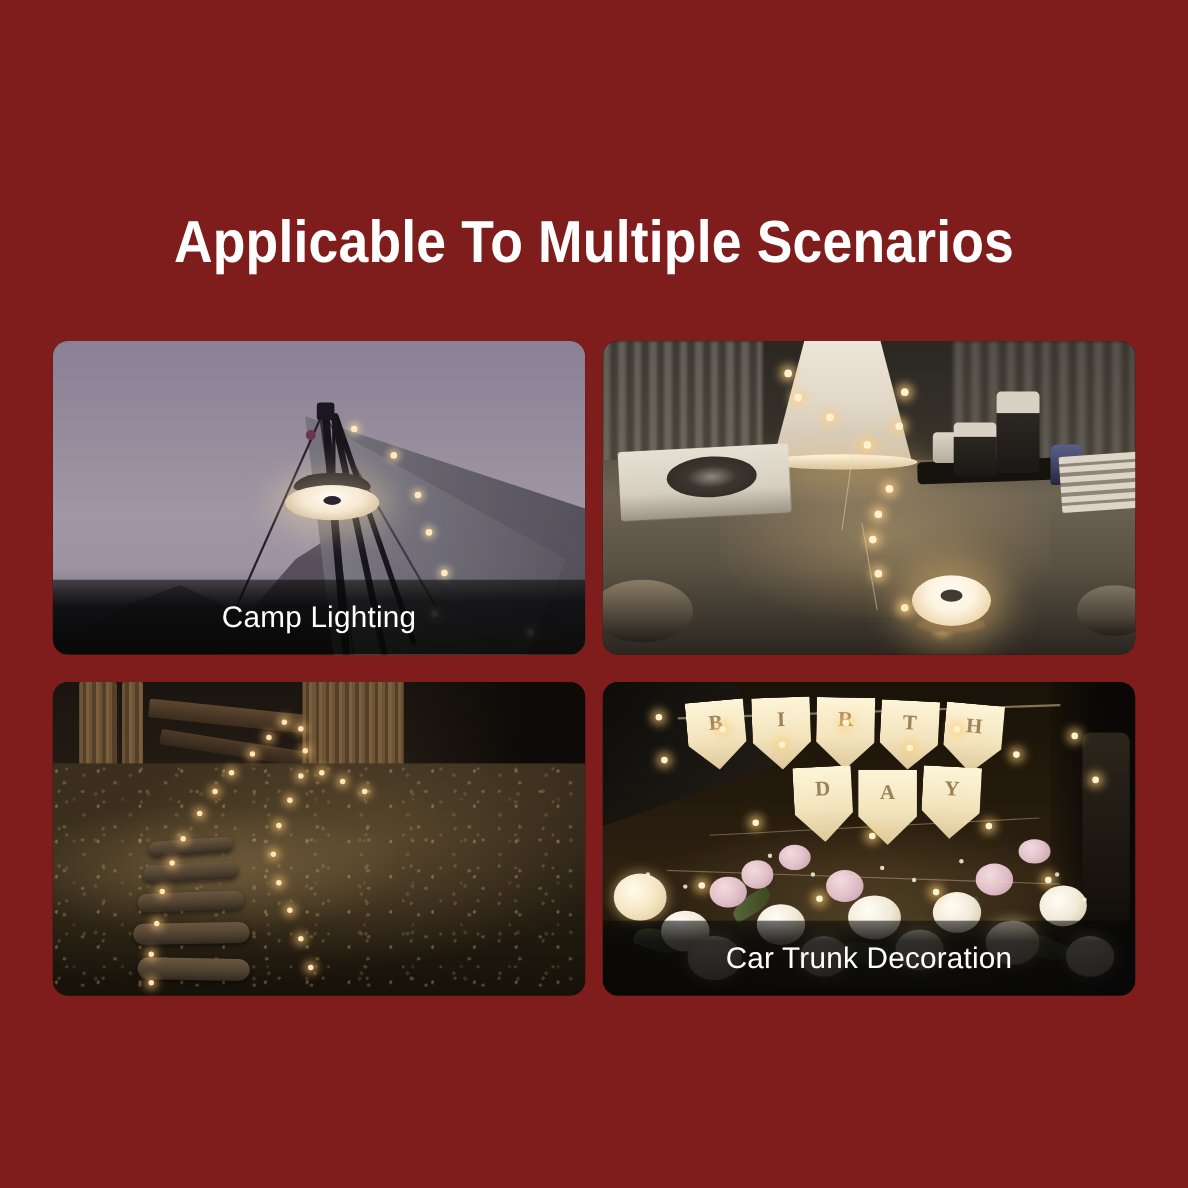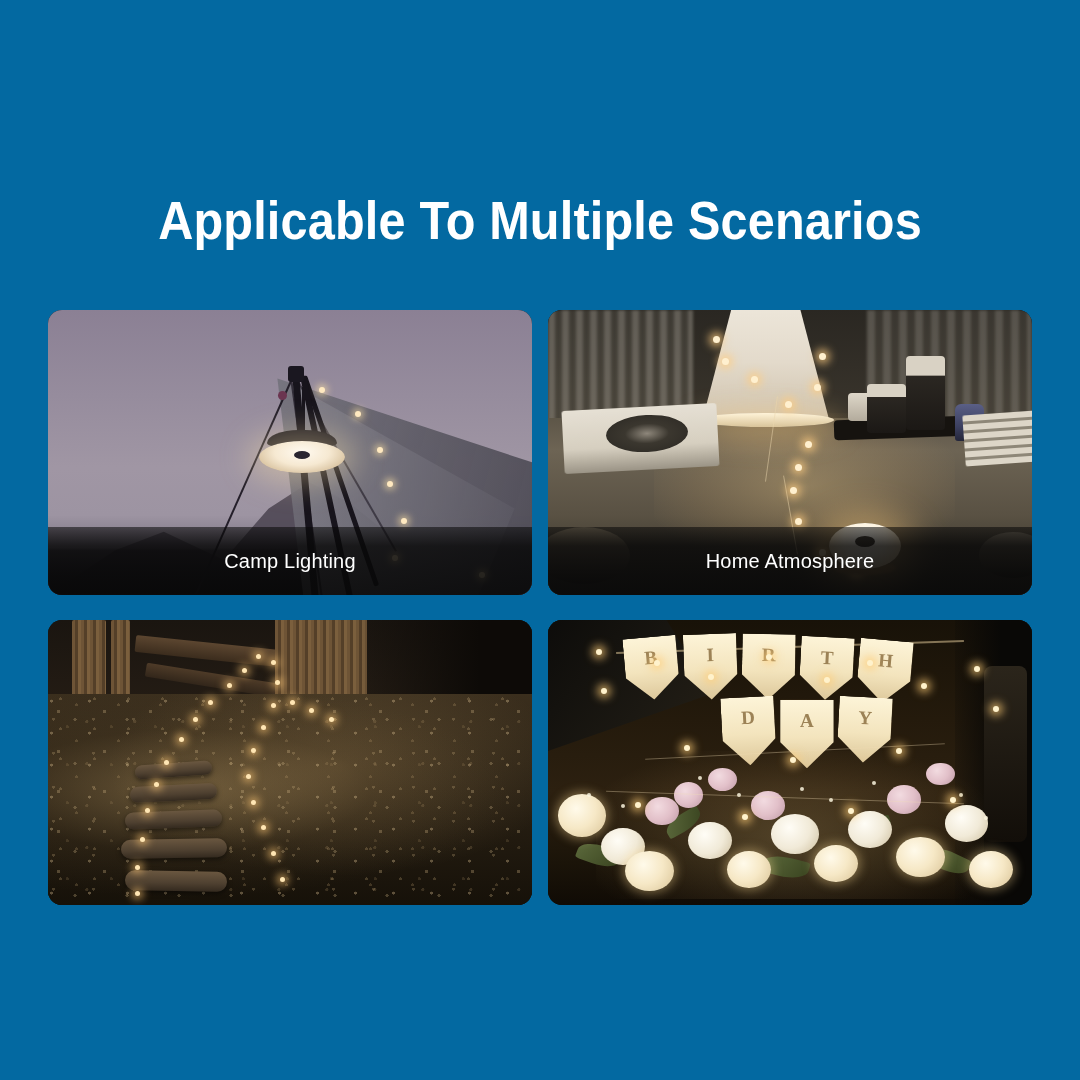--- a/index.html
+++ b/index.html
@@ -11,21 +11,21 @@
     height: 1080px;
     background: #111111;
     font-family: "Liberation Sans", sans-serif;
     overflow: hidden;
   }
 
   .page {
     position: relative;
     width: 1080px;
     height: 1080px;
-    background: #0369a1;
+    background: #7f1d1d;
   }
 
   
   .page-title {
     position: absolute;
     top: 190px;
     left: 0;
     width: 1080px;
     text-align: center;
     color: #ffffff;
@@ -75,21 +75,21 @@
     background: linear-gradient(to bottom,
         rgba(8,8,8,0.55) 0%,
         rgba(8,8,8,0.84) 28%,
         rgba(8,8,8,0.90) 100%);
     display: flex;
     align-items: center;
     justify-content: center;
   }
   .caption-text {
     color: #ffffff;
-    font-size: 20px;
+    font-size: 27px;
     line-height: 30px;
     font-weight: 400;
     letter-spacing: 0.2px;
     text-align: center;
     white-space: nowrap;
   }
 
   
   .camp-sky {
     position: absolute;
@@ -667,23 +667,20 @@
         <div class="fairy-dot" style="left:50%; top:62%;"></div>
         <div class="fairy-dot" style="left:51%; top:73%;"></div>
         <div class="fairy-dot" style="left:56%; top:84%;"></div>
         <div class="fairy-dot" style="left:63%; top:90%;"></div>
 
         <div class="puck">
           <div class="puck-foot"></div>
           <div class="puck-body"></div>
           <div class="puck-btn"></div>
         </div>
-      </div>
-      <div class="caption-band">
-        <div class="caption-text">Home Atmosphere</div>
       </div>
     </div>
 
     <div class="tile">
       <div class="scene">
         <div class="out-bg"></div>
 
         <div class="out-beam"></div>
         <div class="out-beam2"></div>
         <div class="out-post post-1"></div>
@@ -816,16 +813,19 @@
         <div class="car-fairy" style="left:88%; top:16%;"></div>
         <div class="car-fairy" style="left:92%; top:30%;"></div>
         <div class="car-fairy" style="left:28%; top:44%;"></div>
         <div class="car-fairy" style="left:50%; top:48%;"></div>
         <div class="car-fairy" style="left:72%; top:45%;"></div>
         <div class="car-fairy" style="left:18%; top:64%;"></div>
         <div class="car-fairy" style="left:40%; top:68%;"></div>
         <div class="car-fairy" style="left:62%; top:66%;"></div>
         <div class="car-fairy" style="left:83%; top:62%;"></div>
       </div>
+      <div class="caption-band">
+        <div class="caption-text">Car Trunk Decoration</div>
+      </div>
     </div>
 
   </div>
 </div>
 
 </body></html>

